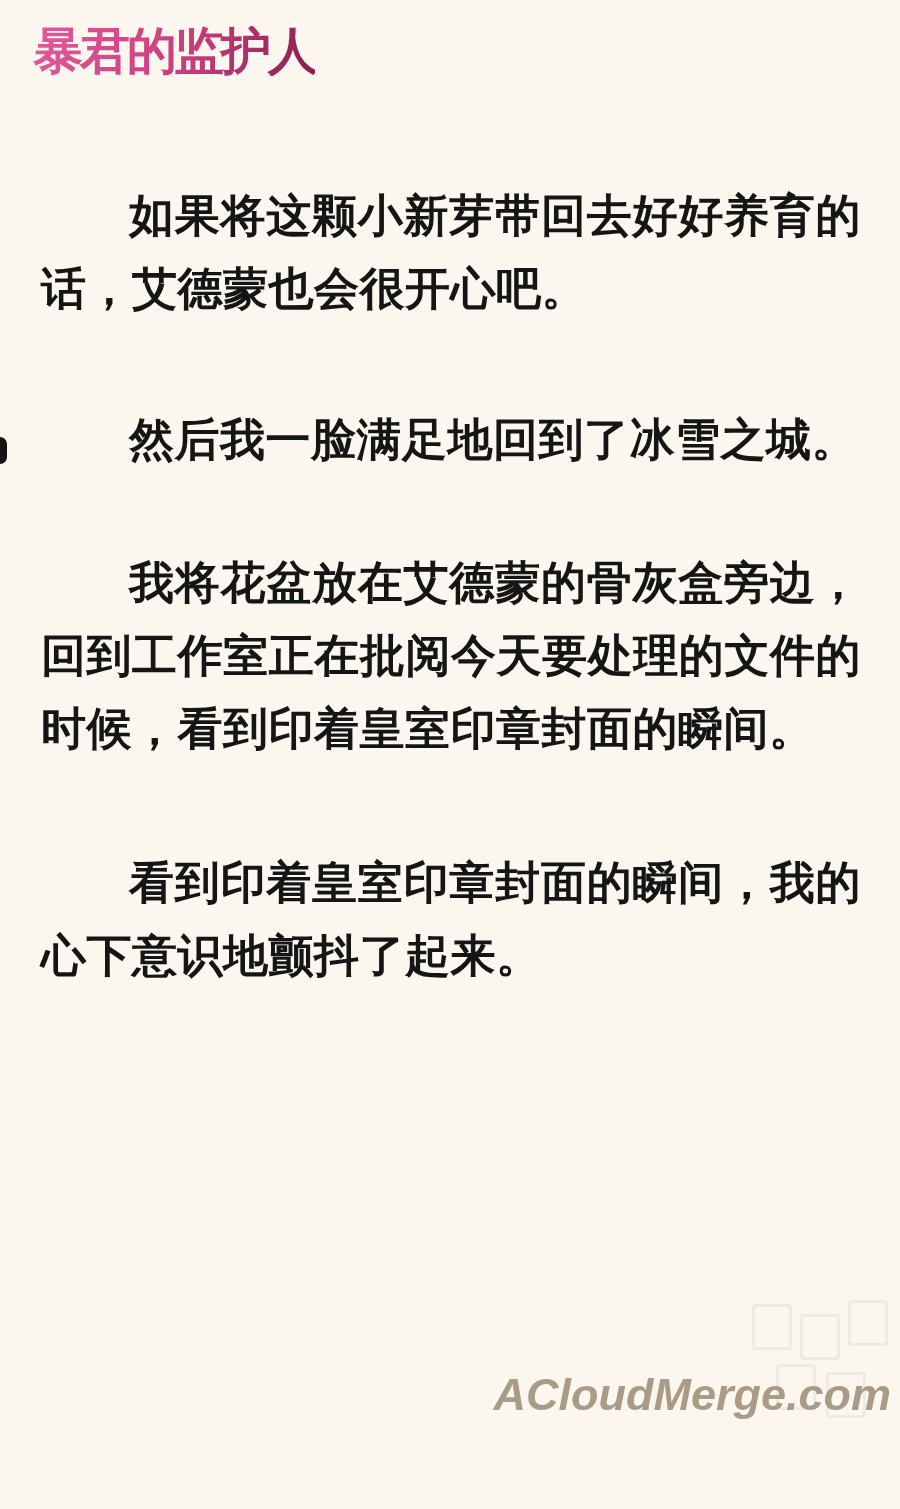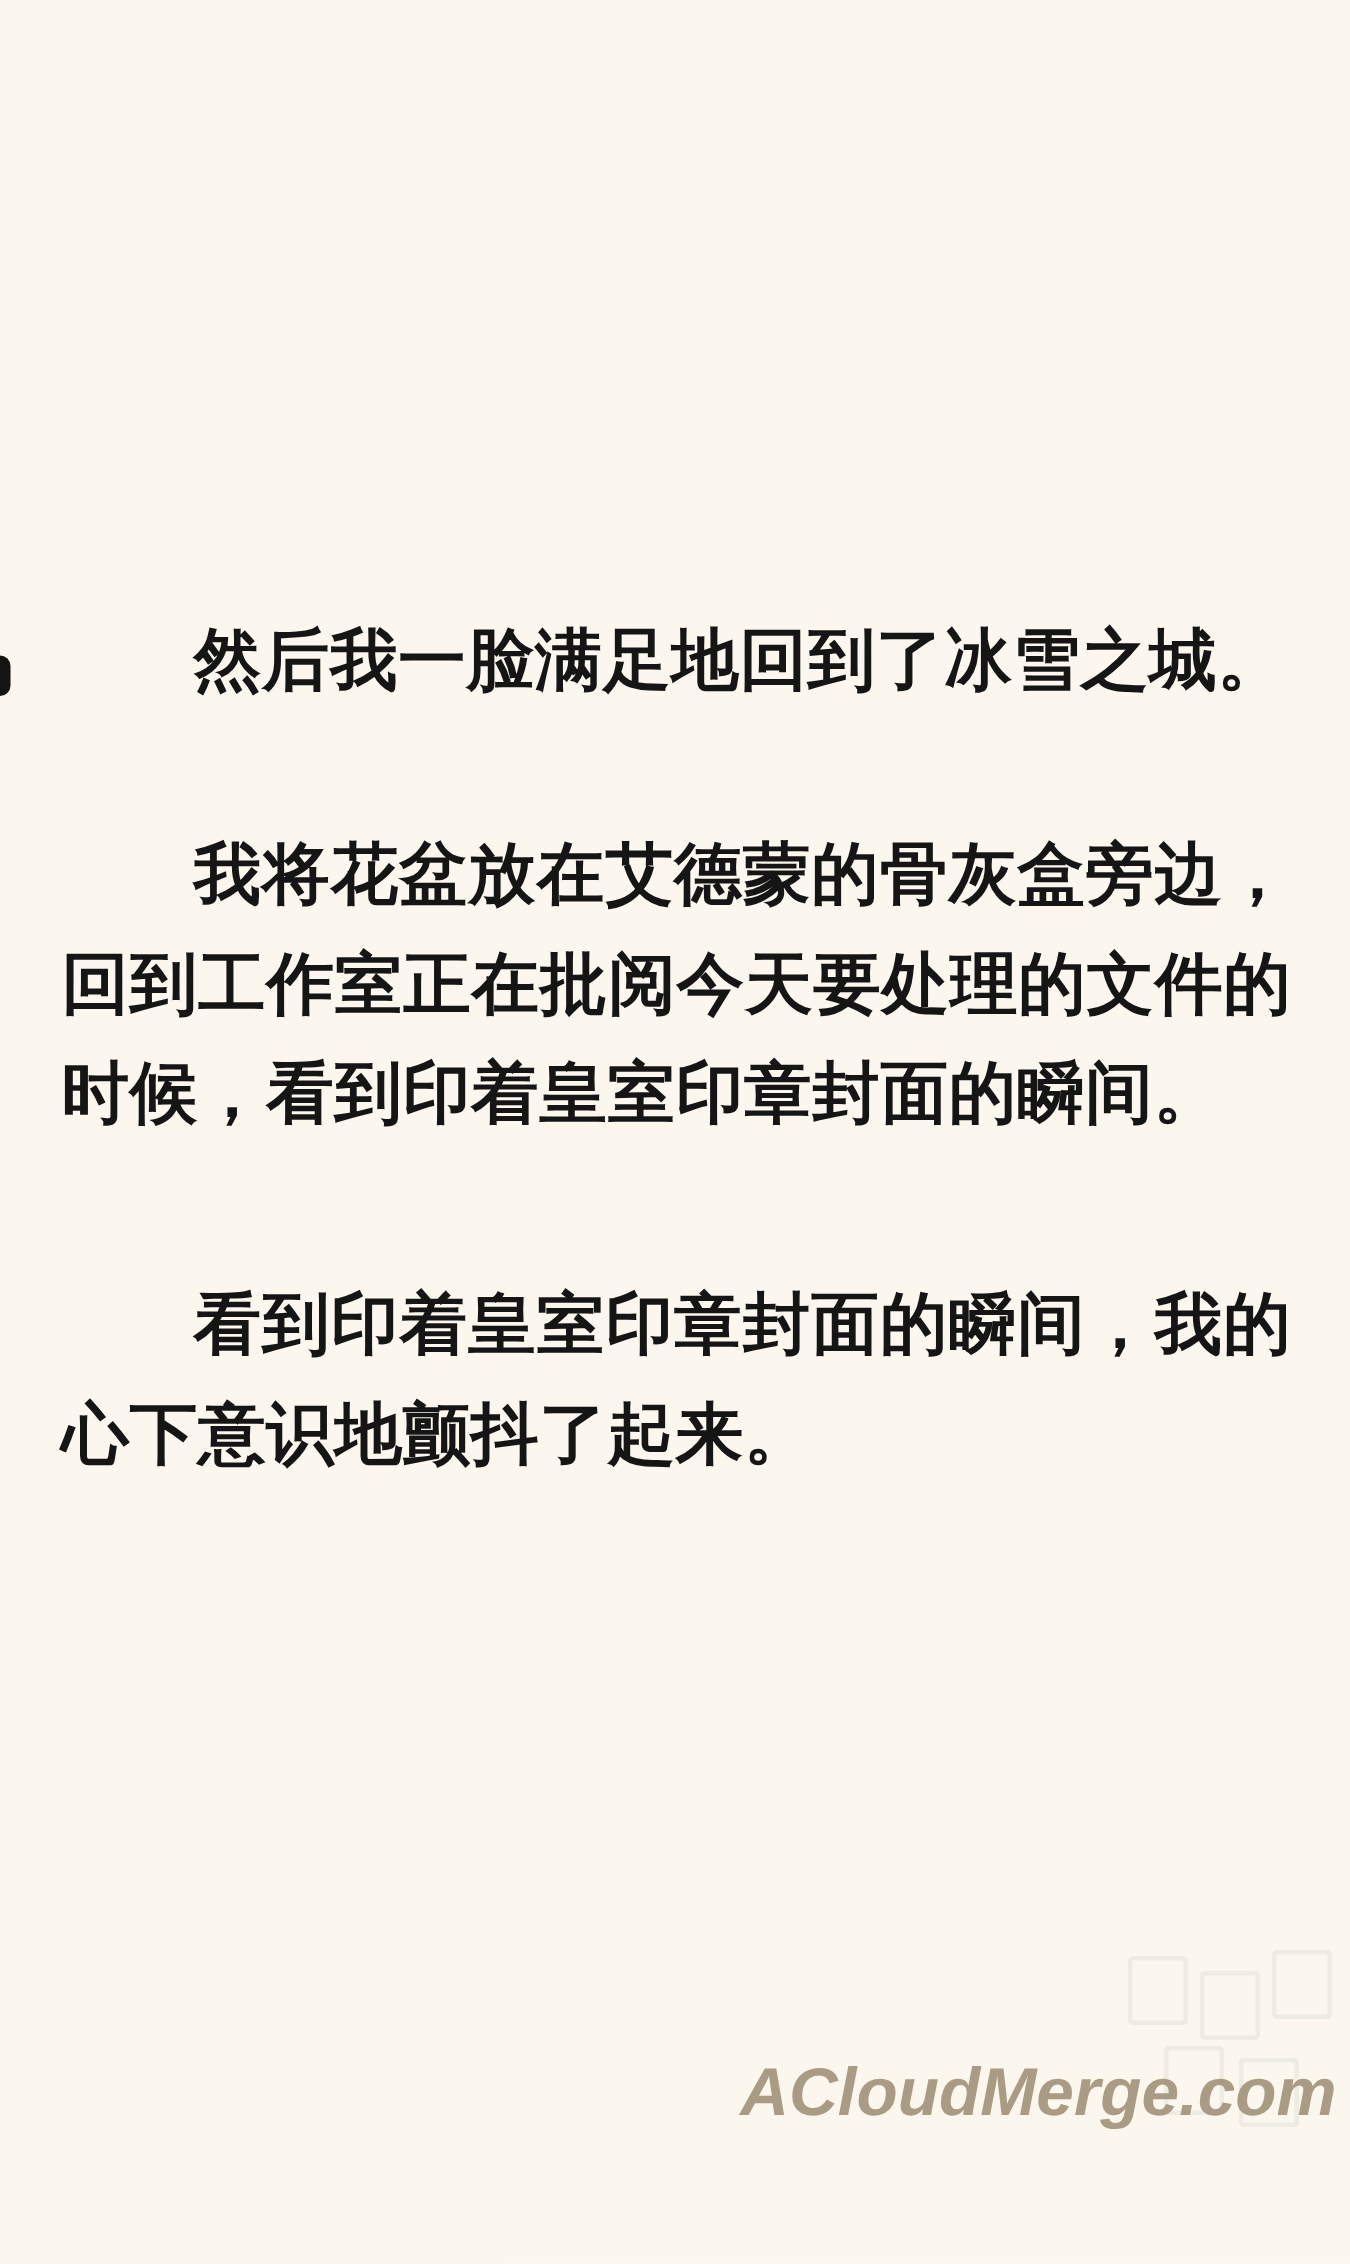--- a/index.html
+++ b/index.html
@@ -125,24 +125,26 @@
     font-family: "Liberation Serif", serif;
     white-space: nowrap;
   }
 </style>
 </head>
 <body>
 
 <div class="page">
 
   <div class="logo">
+    <div class="logo-line1">暴君的监护人</div>
   </div>
 
   <div class="edge-mark"></div>
 
+  <p class="para p1">如果将这颗小新芽带回去好好养育的话，艾德蒙也会很开心吧。</p>
   <p class="para p2">然后我一脸满足地回到了冰雪之城。</p>
   <p class="para p3">我将花盆放在艾德蒙的骨灰盒旁边，回到工作室正在批阅今天要处理的文件的时候，看到印着皇室印章封面的瞬间。</p>
   <p class="para p4">看到印着皇室印章封面的瞬间，我的心下意识地颤抖了起来。</p>
 
   <div class="wm-artifacts">
     <span></span>
       <span></span>
       <span></span>
       <span></span>
       <span></span>

